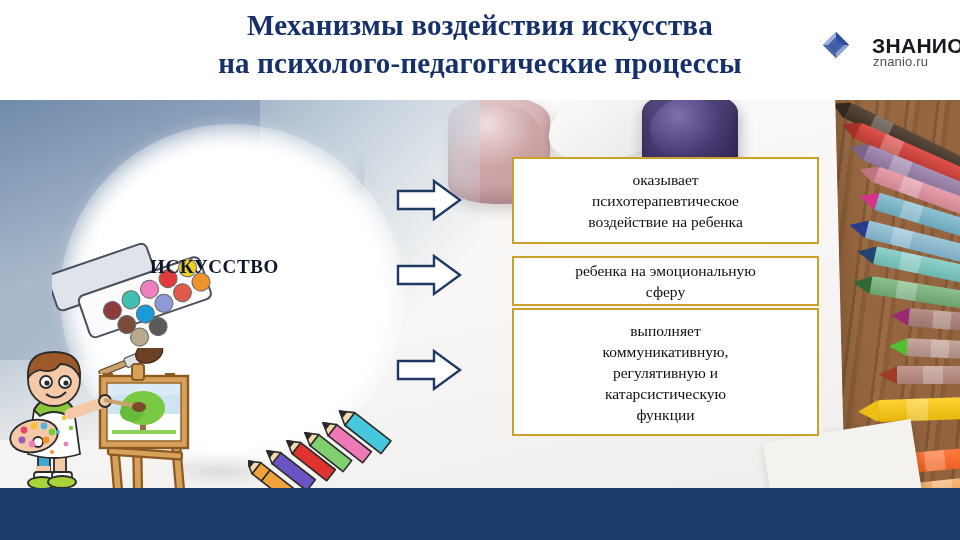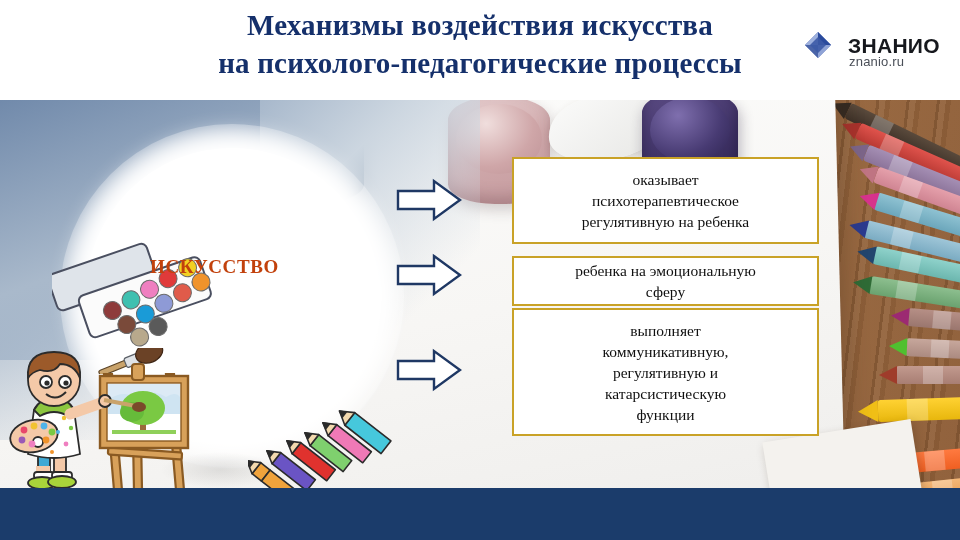--- a/index.html
+++ b/index.html
@@ -22,22 +22,22 @@
     font-family:"Liberation Serif", serif;
     font-weight:bold;
     font-size:29px;
     line-height:38px;
     letter-spacing:.2px;
     white-space:pre-line;
   }
 
   
   #logo{
-    position:absolute;left:804px;top:27px;width:134px;height:36px;z-index:60;
-    display:flex;align-items:center;gap:16px;text-align:right;
+    position:absolute;left:822px;top:27px;width:134px;height:36px;z-index:60;
+    display:flex;align-items:center;gap:22px;text-align:right;
   }
   #logo-diamond{width:28px;height:28px;position:relative;flex:0 0 auto;}
   #logo-text-wrap{position:relative;line-height:1;}
   #logo-word{
     font-family:"Liberation Sans", sans-serif;
     font-weight:bold;font-size:21px;color:#16181d;letter-spacing:.3px;
   }
   #logo-sub{
     position:absolute;left:1px;top:20px;
     font-family:"Liberation Sans", sans-serif;
@@ -141,21 +141,21 @@
     background:#ffffff;
     box-shadow:0 0 22px 14px rgba(255,255,255,.92);
   }
   #circle-glow{
     position:absolute;left:60px;top:24px;width:344px;height:344px;border-radius:50%;
     background:radial-gradient(circle,#ffffff 58%,rgba(255,255,255,.0) 76%);
   }
   #art-label{
     position:absolute;left:150px;top:256px;
     font-family:"Liberation Serif", serif;
-    font-weight:bold;font-size:19px;color:#c2410c;letter-spacing:.6px;
+    font-weight:bold;font-size:19px;color:#0f172a;letter-spacing:.6px;
     z-index:12;
   }
 
   
   #palette{position:absolute;left:52px;top:140px;width:180px;height:110px;z-index:11;}
   
   #brush{position:absolute;left:95px;top:248px;width:72px;height:26px;z-index:12;}
   
   #pencils{position:absolute;left:248px;top:296px;width:150px;height:120px;z-index:12;}
   
@@ -468,21 +468,21 @@
   </svg>
 </div>
 <div class="arrow" id="arrow3">
   <svg width="66" height="44" viewBox="0 0 66 44" aria-hidden="true">
     <polygon points="2,13 38,13 38,3 64,22 38,41 38,31 2,31" fill="#ffffff" stroke="#1f3864" stroke-width="2.4" stroke-linejoin="miter"></polygon>
   </svg>
 </div>
 
 <div class="tbox" id="box1">оказывает
 психотерапевтическое
-регулятивную на ребенка</div>
+воздействие на ребенка</div>
 <div class="tbox" id="box2">ребенка на эмоциональную
 сферу</div>
 <div class="tbox" id="box3">выполняет
 коммуникативную,
 регулятивную и
 катарсистическую
 функции</div>
 
 <div id="art-label">ИСКУССТВО</div>
 

